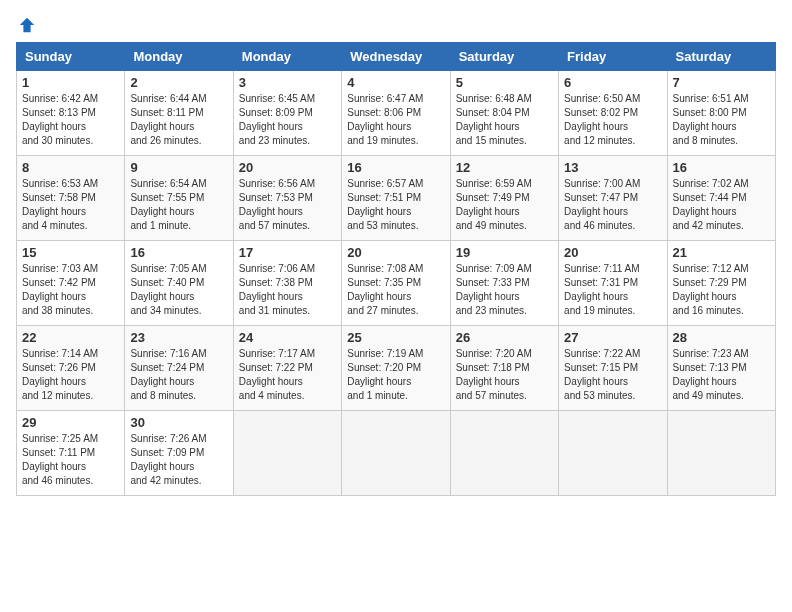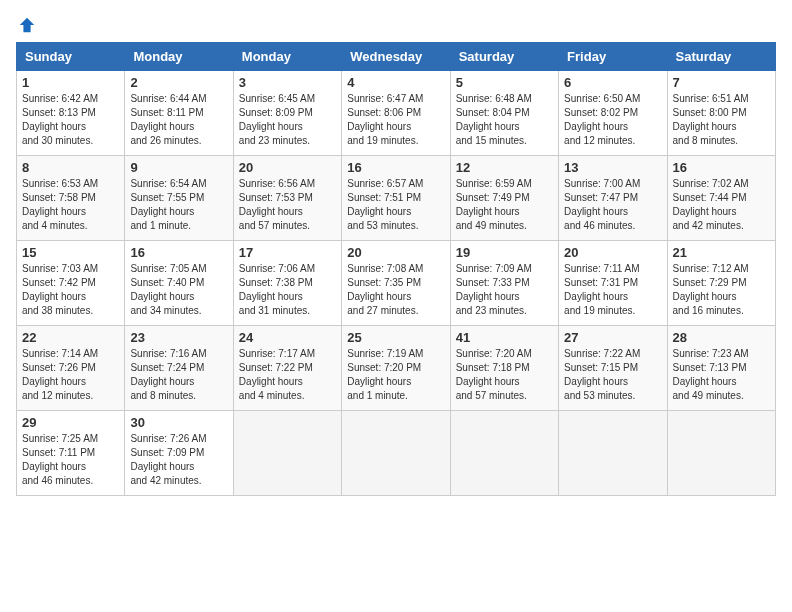--- a/index.html
+++ b/index.html
@@ -347,21 +347,21 @@
         <td>
         <span class="day-num">25</span>
         <div class="day-info">
           Sunrise: 7:19 AM<br>
           Sunset: 7:20 PM<br>
           Daylight hours<br>
           and 1 minute.
         </div>
       </td>
         <td>
-        <span class="day-num">41</span>
+        <span class="day-num">26</span>
         <div class="day-info">
           Sunrise: 7:20 AM<br>
           Sunset: 7:18 PM<br>
           Daylight hours<br>
           and 57 minutes.
         </div>
       </td>
         <td>
         <span class="day-num">27</span>
         <div class="day-info">

